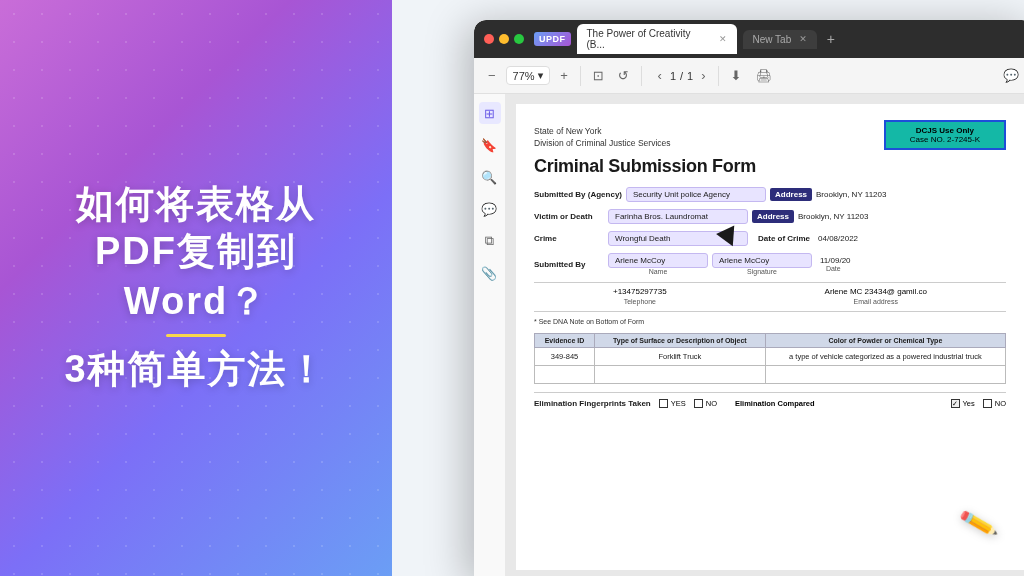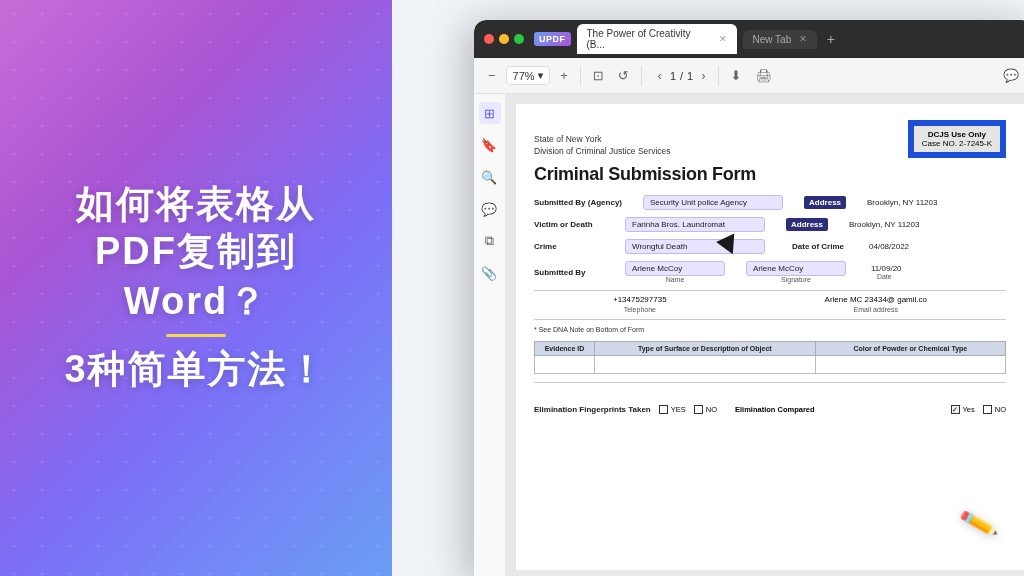--- a/index.html
+++ b/index.html
@@ -273,45 +273,45 @@
       margin-bottom: 6px;
     }
 
     .pdf-org-info {
       font-size: 8.5px;
       color: #333;
       line-height: 1.5;
     }
 
     .dcjs-box {
-      border: 6px solid #1d4ed8;
-      padding: 4px 8px;
+      border: 2px solid #1d4ed8;
+      padding: 4px 24px;
       font-size: 8px;
       text-align: center;
-      background: #e5e5e5;
+      background: #14b8a6;
     }
 
     .dcjs-box .dcjs-title {
       font-weight: bold;
       font-size: 8px;
     }
 
     .pdf-title {
       font-size: 18px;
       font-weight: 900;
       color: #1a1a1a;
       margin-bottom: 10px;
       letter-spacing: -0.3px;
     }
 
     .form-row {
       display: flex;
       align-items: center;
       margin-bottom: 7px;
-      gap: 21px;
+      gap: 4px;
     }
 
     .form-label {
       font-size: 8px;
       font-weight: 700;
       color: #1a1a1a;
       white-space: nowrap;
       min-width: 70px;
     }
 
@@ -402,21 +402,21 @@
       margin-top: 6px;
       margin-bottom: 3px;
     }
 
     
     .fingerprints-row {
       display: flex;
       align-items: center;
       gap: 8px;
       margin-top: 8px;
-      padding-top: 22px;
+      padding-top: 6px;
       border-top: 1px solid #ccc;
       font-size: 7.5px;
     }
 
     .checkbox-group {
       display: flex;
       align-items: center;
       gap: 3px;
       font-size: 7.5px;
     }
@@ -590,20 +590,25 @@
 
             <table class="evidence-table">
               <thead>
                 <tr>
                   <th style="width:60px;">Evidence ID</th>
                   <th>Type of Surface or Description of Object</th>
                   <th>Color of Powder or Chemical Type</th>
                 </tr>
               </thead>
               <tbody>
+                <tr>
+                  <td>349-845</td>
+                  <td>Forklift Truck</td>
+                  <td>a type of vehicle categorized as a powered industrial truck</td>
+                </tr>
                 <tr style="height:18px;">
                   <td></td>
                   <td></td>
                   <td></td>
                 </tr>
               </tbody>
             </table>
 
             <div class="fingerprints-row">
               <span class="form-label">Elimination Fingerprints Taken</span>

